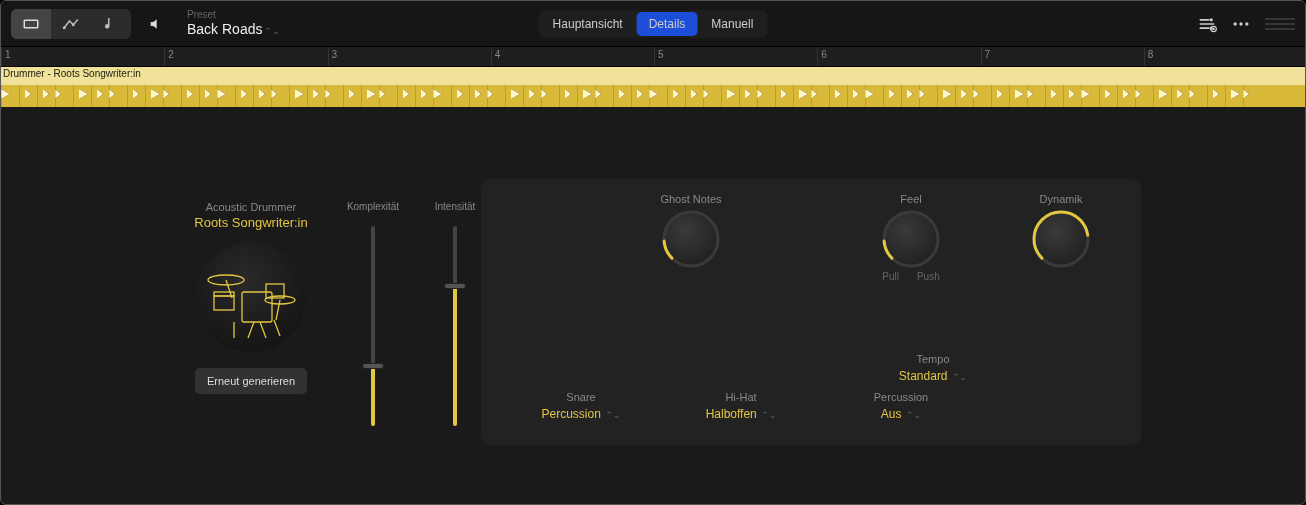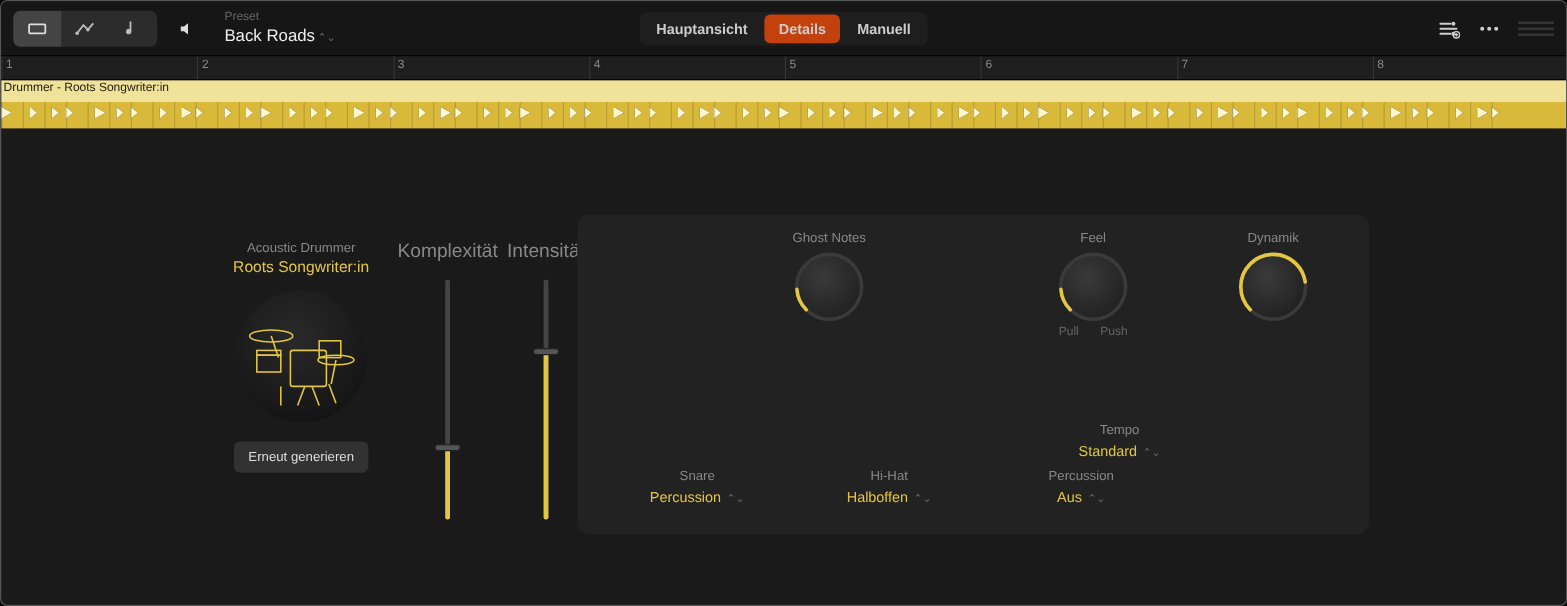--- a/index.html
+++ b/index.html
@@ -22,23 +22,23 @@
   .toolbar { height:46px; background:#161616; display:flex; align-items:center; padding:0 10px; gap:10px; border-bottom:1px solid #000; }
   .tb-seg { display:flex; background:#2c2c2c; border-radius:6px; overflow:hidden; }
   .tb-btn { width:40px; height:30px; display:flex; align-items:center; justify-content:center; color:#ccc; cursor:pointer; }
   .tb-btn.active { background:#444; }
   .tb-btn svg { width:18px; height:18px; }
   .spk { width:30px; display:flex; align-items:center; justify-content:center; color:#ccc; }
   .preset { display:flex; flex-direction:column; line-height:1.2; margin-left:6px; }
   .preset-label { font-size:10px; color:var(--text-dimmer); }
   .preset-name { font-size:14px; color:#eee; }
   .arrows { font-size:9px; color:var(--text-dimmer); margin-left:2px; }
-  .view-tabs { position:absolute; left:50%; transform:translateX(-50%); display:flex; gap:2px; background:#1e1e1e; padding:2px; border-radius:6px;font-weight:bold; }
+  .view-tabs { position:absolute; left:50%; transform:translateX(-50%); display:flex; gap:2px; background:#1e1e1e; padding:2px; border-radius:6px; }
   .view-tab { padding:5px 12px; font-size:12px; color:var(--text); border-radius:5px; cursor:pointer; }
-  .view-tab.active { background:#c2410c; }
+  .view-tab.active { background:#1d4ed8; }
   .tb-right { margin-left:auto; display:flex; align-items:center; gap:14px; color:#bbb; }
   .tb-right .icon { width:20px; height:20px; display:flex; align-items:center; justify-content:center; cursor:pointer;}
   .grip { width:30px; height:12px; background:linear-gradient(#555,#555) 0 0/100% 2px no-repeat, linear-gradient(#555,#555) 0 5px/100% 2px no-repeat, linear-gradient(#555,#555) 0 10px/100% 2px no-repeat; opacity:.5; }
 
   
   .ruler { height:20px; background:#1e1e1e; position:relative; border-bottom:1px solid #000; }
   .ruler .tick-label { position:absolute; top:2px; font-size:10px; color:var(--text-dim); }
   .region-row { height:18px; background:#2b2b0f; position:relative; }
   .region-row .region-name { position:absolute; left:2px; top:1px; font-size:10px; color:#221; }
   .region-bg { position:absolute; inset:0; background:#f0e29a; }
@@ -49,21 +49,21 @@
   
   .left-cluster { display:flex; gap:22px; align-items:flex-start; position:absolute; left:180px; top:200px; }
   .drummer-col { display:flex; flex-direction:column; align-items:center; width:140px; }
   .drummer-label { font-size:11px; color:var(--text-dim); }
   .drummer-name { font-size:13px; color:var(--accent); margin-top:2px; text-align:center; }
   .drum-circle { width:110px; height:110px; border-radius:50%; background:radial-gradient(circle at 45% 35%, #2a2a2a, #0e0e0e); margin-top:12px; position:relative; overflow:hidden; }
   .drum-circle svg { position:absolute; inset:0; }
   .regen { margin-top:16px; padding:7px 12px; background:#323232; color:#ddd; font-size:11px; border-radius:5px; cursor:pointer; }
 
   .slider-col { display:flex; flex-direction:column; align-items:center; width:60px; }
-  .slider-label { font-size:16px; color:var(--text-dim); margin-bottom:10px; }
+  .slider-label { font-size:10px; color:var(--text-dim); margin-bottom:10px; }
   .vslider { width:4px; height:200px; background:#444; border-radius:2px; position:relative; margin-top:4px; }
   .vslider .fill { position:absolute; bottom:0; left:0; right:0; background:var(--accent); border-radius:2px; }
   .vslider .thumb { position:absolute; left:50%; transform:translate(-50%,50%); width:22px; height:6px; background:#555; border-radius:3px; border:1px solid #222; }
 
   
   .panel { position:absolute; left:480px; top:178px; width:660px; height:266px; background:var(--bg-panel); border-radius:10px; padding:18px; }
 
   .knob-col { display:flex; flex-direction:column; align-items:center; width:120px; }
   .knob-label { font-size:11px; color:var(--text-dim); margin-bottom:8px; }
   .sublabels { display:flex; gap:18px; font-size:10px; color:var(--text-dimmer); margin-top:6px; }

